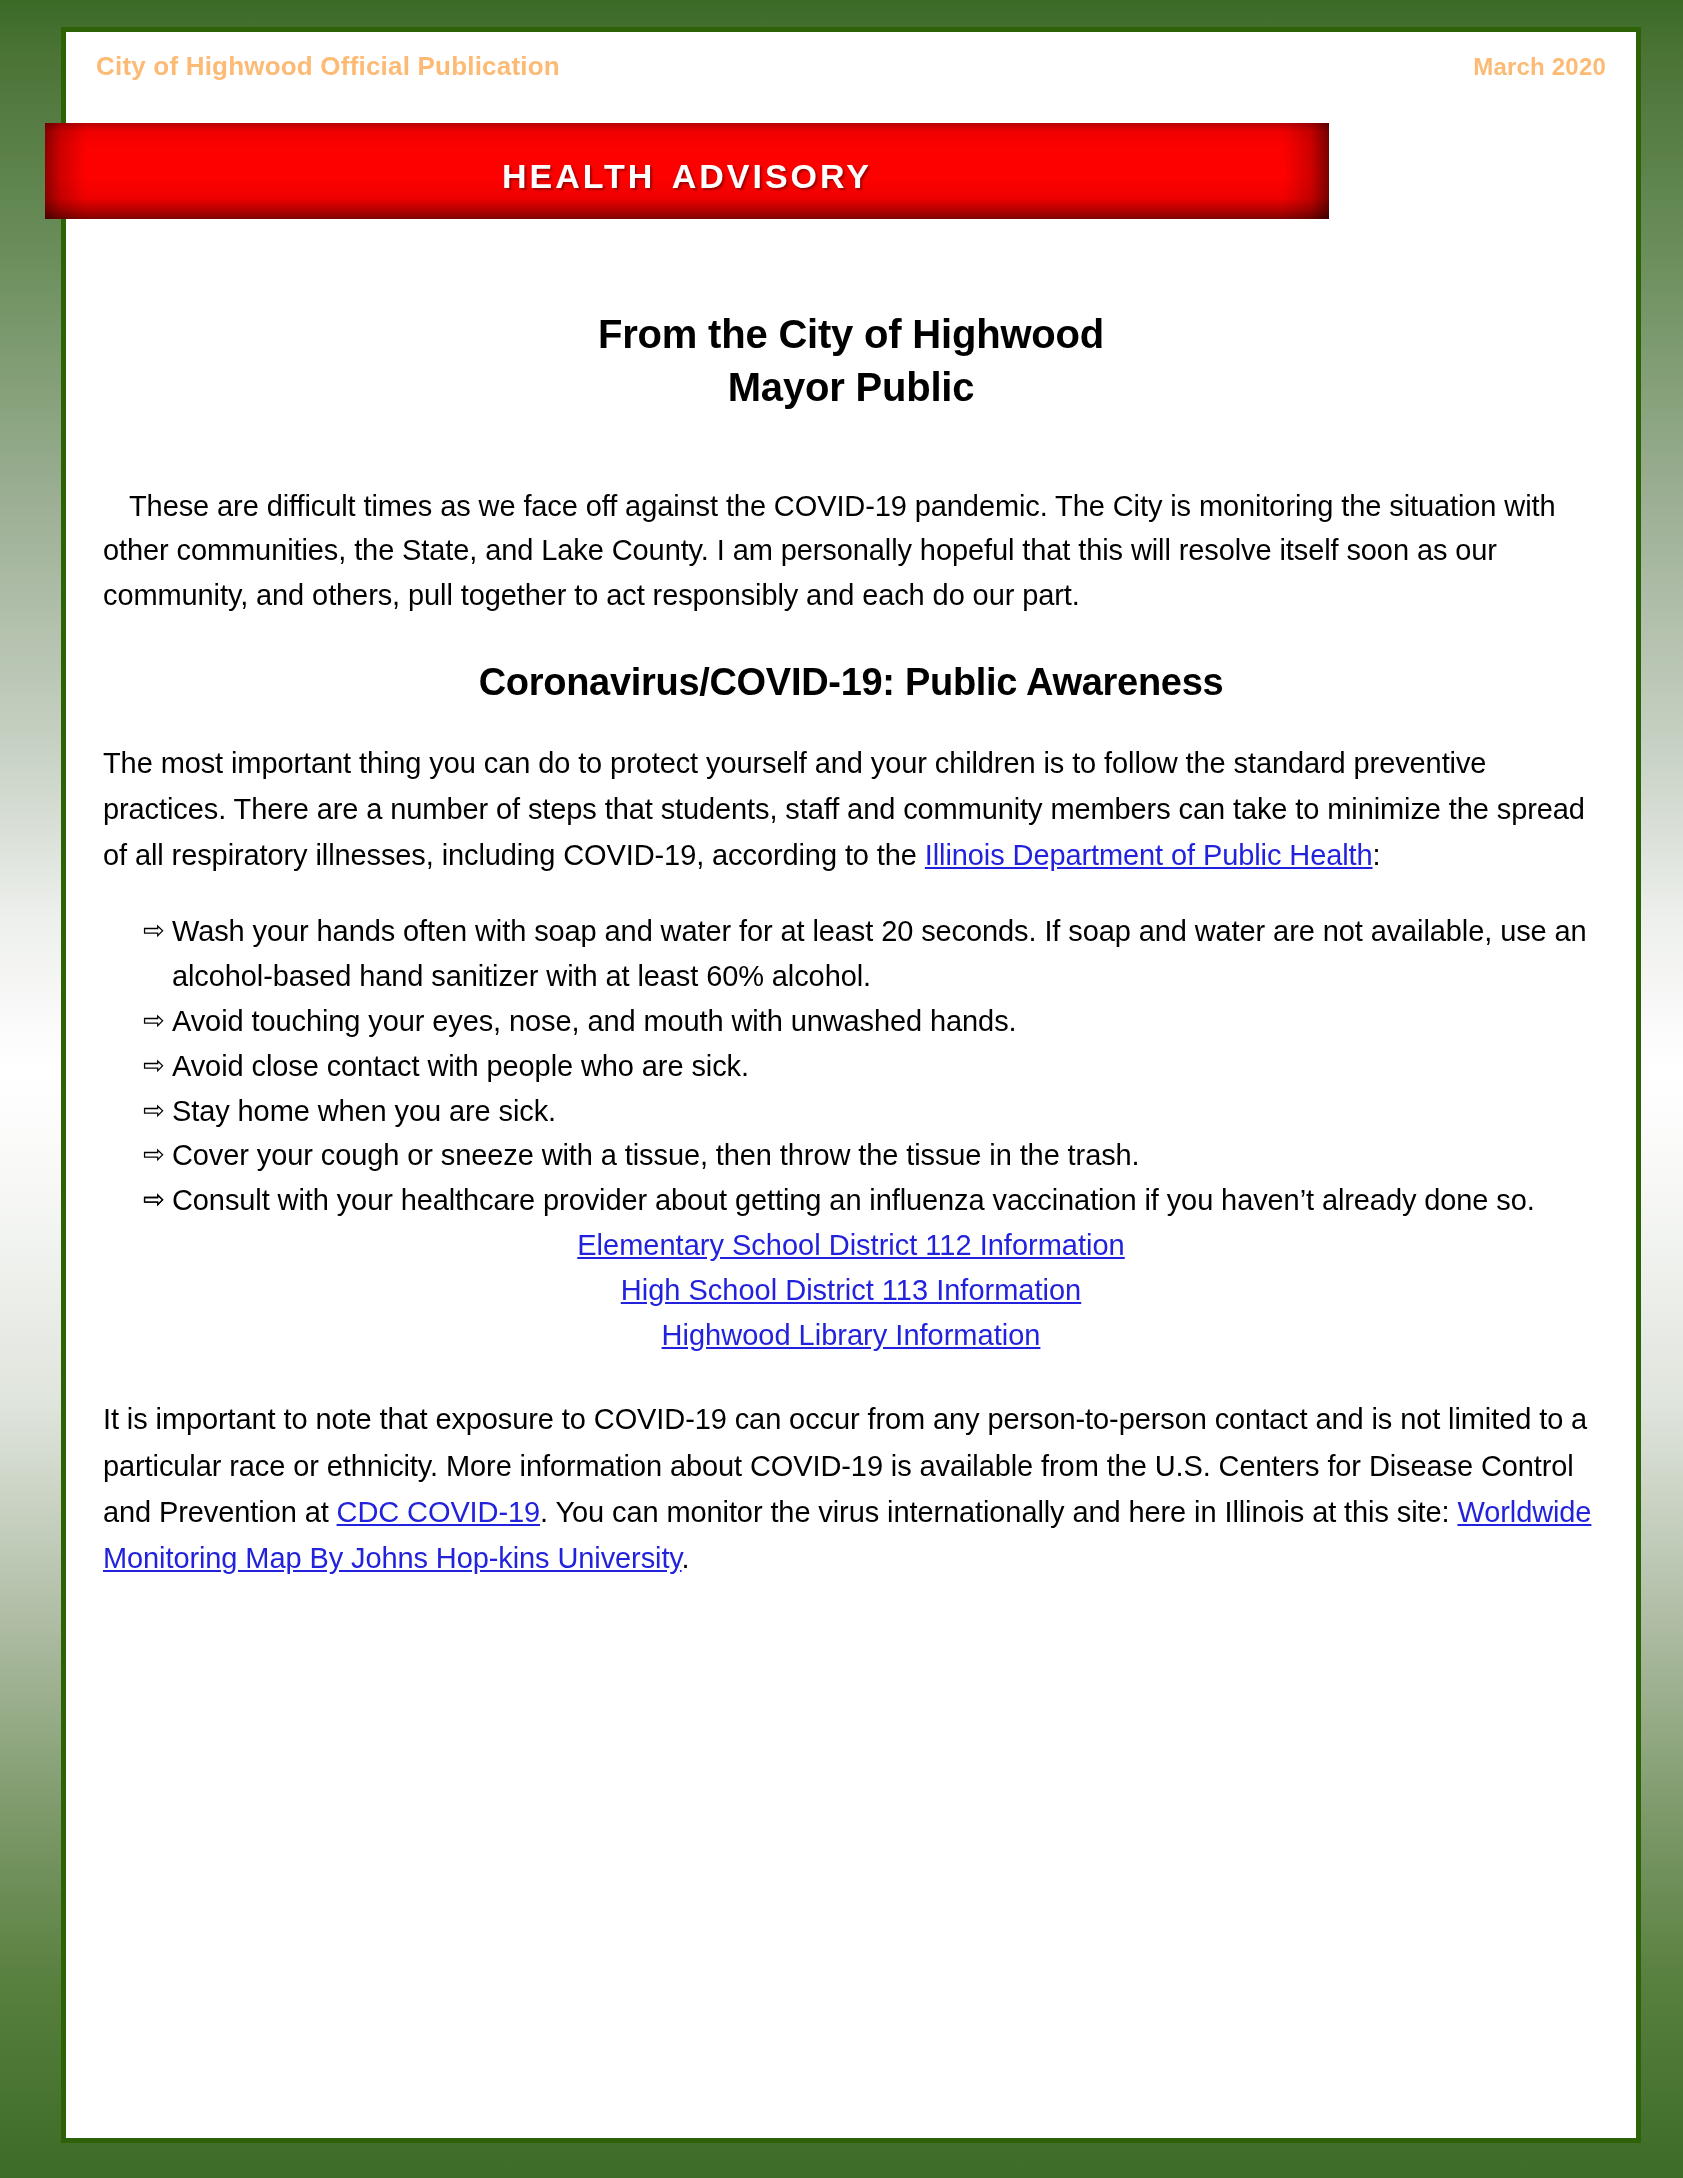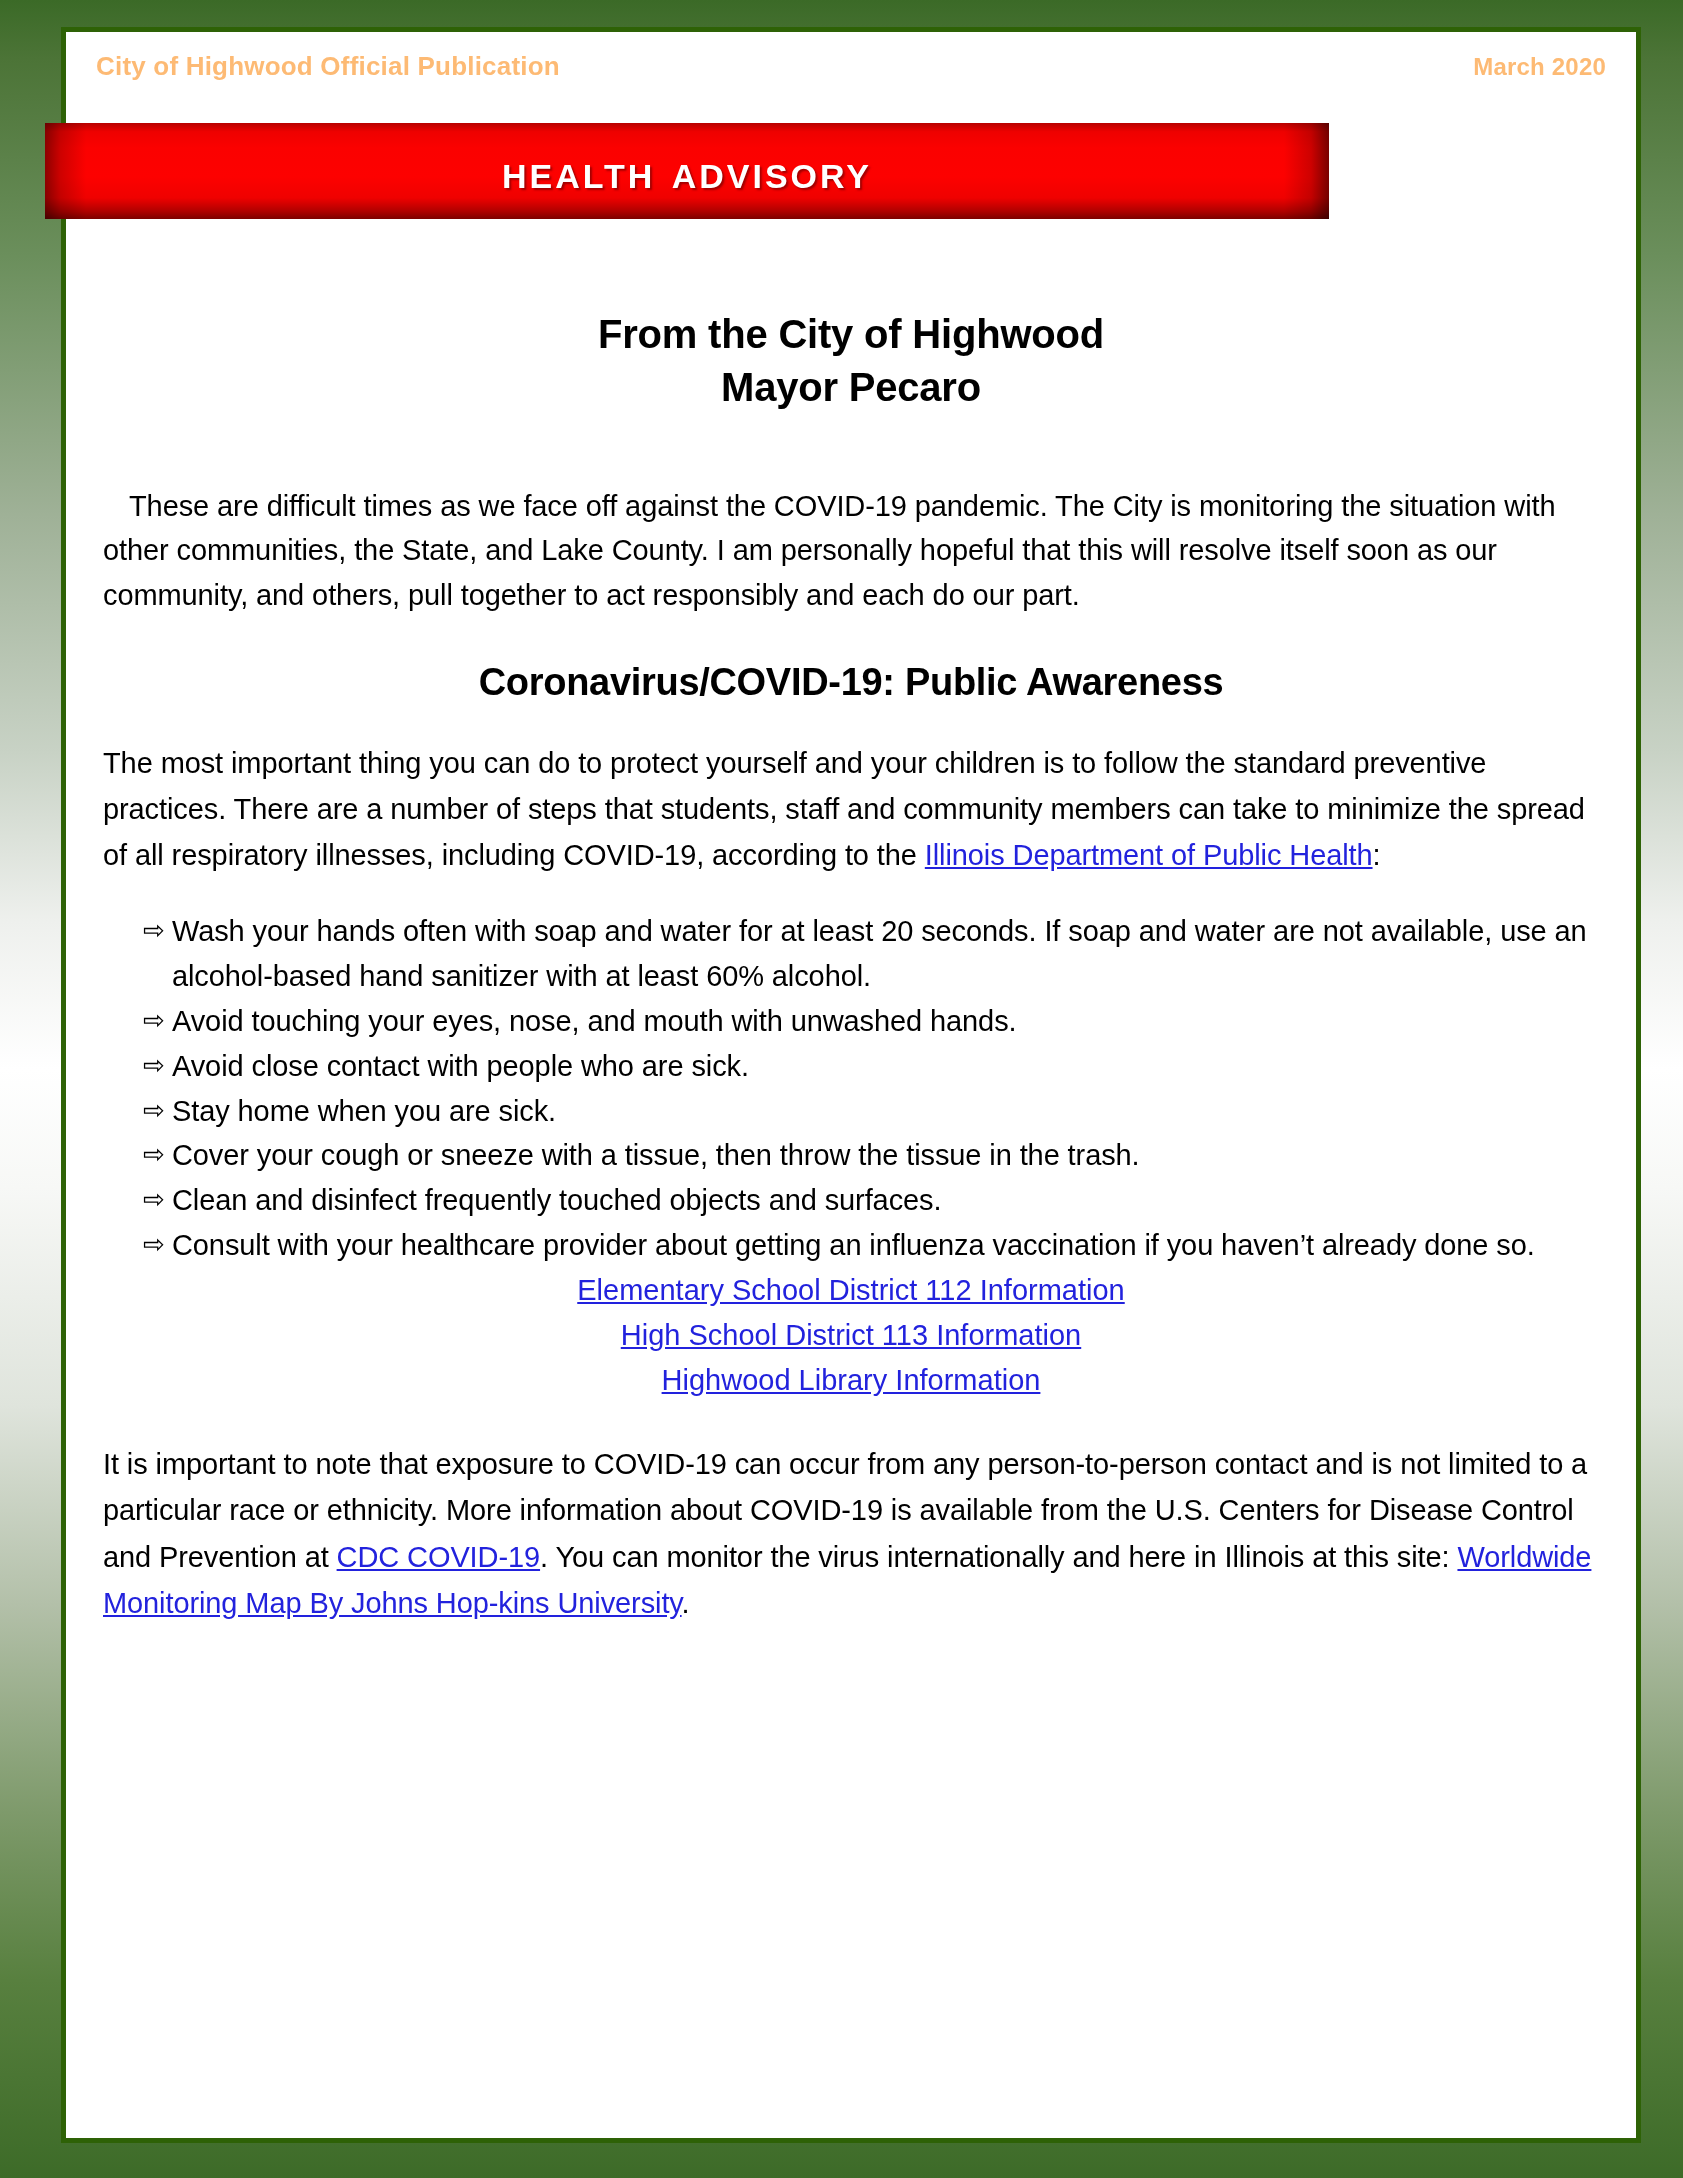--- a/index.html
+++ b/index.html
@@ -218,36 +218,36 @@
 <div id="banner-wrap">
   <div id="banner">
     <div id="banner-title">Health Advisory</div>
   </div>
 </div>
 
 <div id="content">
 
   <div class="title-block">
     <span class="line">From the City of Highwood</span>
-    <span class="line">Mayor Pecaro</span>
+    <span class="line">Mayor Public</span>
   </div>
 
   <p class="body-p indent-first">These are difficult times as we face off against the COVID-19 pandemic. The City is monitoring the situation with other communities, the State, and Lake County.  I am personally hopeful that this will resolve itself soon as our community, and others, pull together to act responsibly and each do our part.</p>
 
   <h2 class="section-heading">Coronavirus/COVID-19: Public Awareness</h2>
 
   <p class="body-p lead"><span>The most important thing you can do to protect yourself and your children is to follow the standard preventive practices. There are a number of steps that students, staff and community members can take to minimize the spread of all respiratory illnesses, including COVID-19, according to the </span><a class="lnk">Illinois Department of Public Health</a><span>:</span></p>
 
   <ul class="bullets">
     <li><span class="arrow">⇨</span><span>Wash your hands often with soap and water for at least 20 seconds. If soap and water are not available, use an alcohol-based hand sanitizer with at least 60% alcohol.</span></li>
     <li><span class="arrow">⇨</span><span>Avoid touching your eyes, nose, and mouth with unwashed hands.</span></li>
     <li><span class="arrow">⇨</span><span>Avoid close contact with people who are sick.</span></li>
     <li><span class="arrow">⇨</span><span>Stay home when you are sick.</span></li>
     <li><span class="arrow">⇨</span><span>Cover your cough or sneeze with a tissue, then throw the tissue in the trash.</span></li>
-    <li><span class="arrow">⇨</span><span>Clean and disinfect frequently touched objects and surfaces.</span></li>
+    <li><span class="arrow">⇨</span></li>
     <li><span class="arrow">⇨</span><span>Consult with your healthcare provider about getting an influenza vaccination if you haven’t already done so.</span></li>
   </ul>
 
   <div class="center-links">
     <a class="lnk">Elementary School District 112 Information</a><br>
     <a class="lnk">High School District 113 Information</a><br>
     <a class="lnk">Highwood Library Information</a><br>
   </div>
 
   <p class="body-p closing"><span>It is important to note that exposure to COVID-19 can occur from any person-to-person contact and is not limited to a particular race or ethnicity. More information about COVID-19 is available from the U.S. Centers for Disease Control and Prevention at </span><a class="lnk">CDC COVID-19</a><span>.   You can monitor the virus internationally and here in Illinois at this site:  </span><a class="lnk">Worldwide Monitoring Map By Johns Hop-kins University</a><span>.</span></p>

